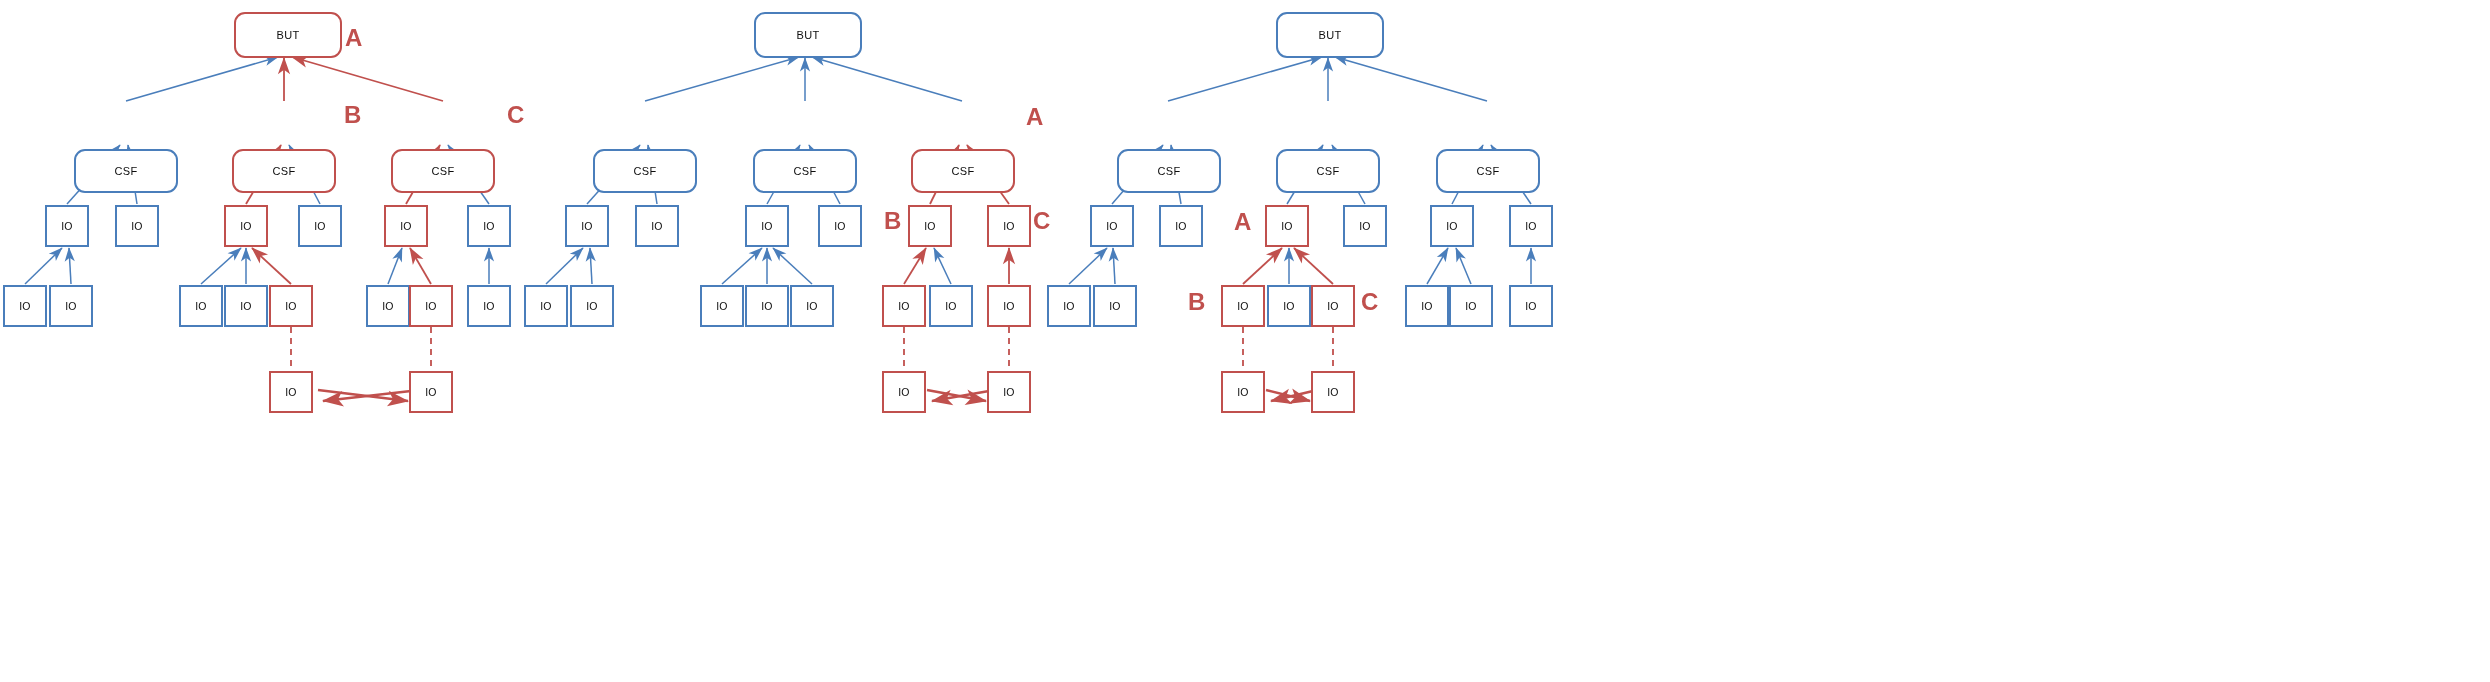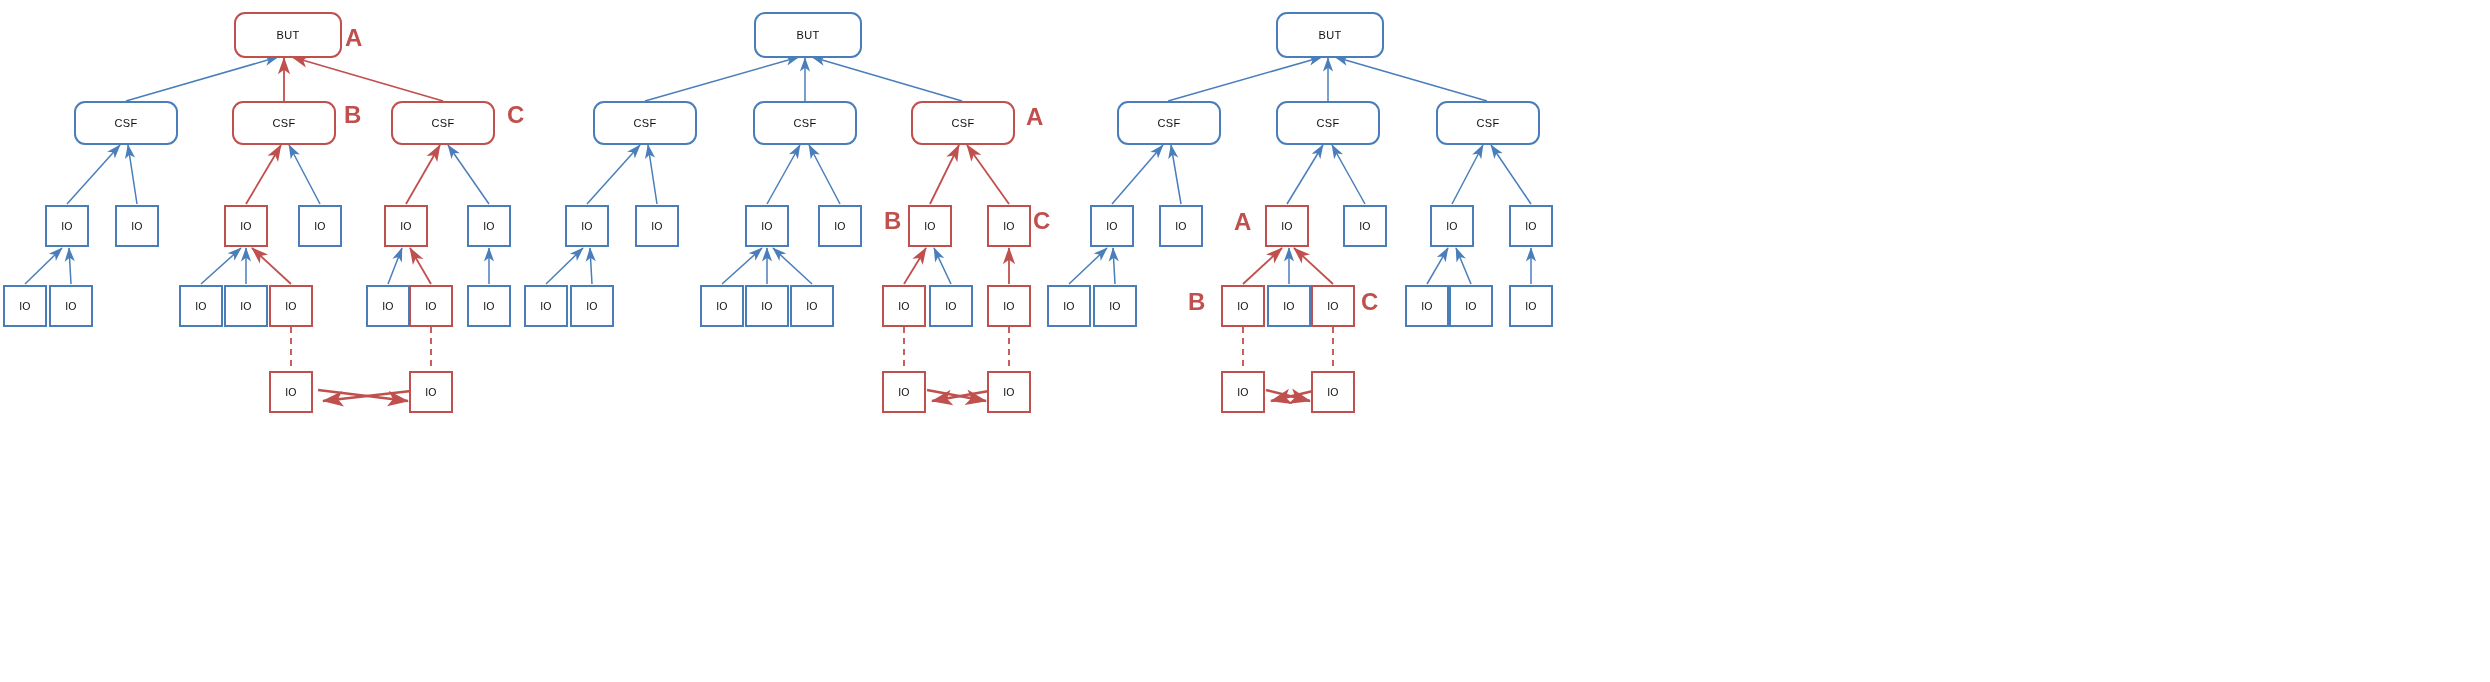--- a/index.html
+++ b/index.html
@@ -5,21 +5,21 @@
   html,body{margin:0;padding:0;background:#ffffff;}
   body{width:2490px;height:682px;font-family:"Liberation Sans",sans-serif;overflow:hidden;}
   #stage{position:relative;width:2490px;height:518px;background:#fff;}
   #wires{position:absolute;left:0;top:0;width:2490px;height:682px;pointer-events:none;}
   .node{position:absolute;box-sizing:border-box;display:flex;align-items:center;justify-content:center;
         background:#ffffff;border-style:solid;border-width:2.2px;border-radius:9px;
         font-size:11px;color:#0d0d0d;letter-spacing:.3px;}
   .node.blue{border-color:#4A7EBB;}
   .node.red{border-color:#C0504D;}
   .node.but{width:108px;height:46px;border-radius:11px;}
-  .node.csf{width:104px;height:44px;border-radius:11px;}
+  .node.csf{width:104px;height:44px;border-radius:11px;margin-top:48px;}
   .node.io{width:44px;height:42px;border-radius:0;font-size:10.5px;}
   .tag{position:absolute;color:#C0504D;font-weight:bold;font-size:24px;line-height:1;
        font-family:"Liberation Sans",sans-serif;}
 </style>
 </head>
 <body>
 
 <div id="stage">
 
   <svg id="wires" viewBox="0 0 2490 682">

